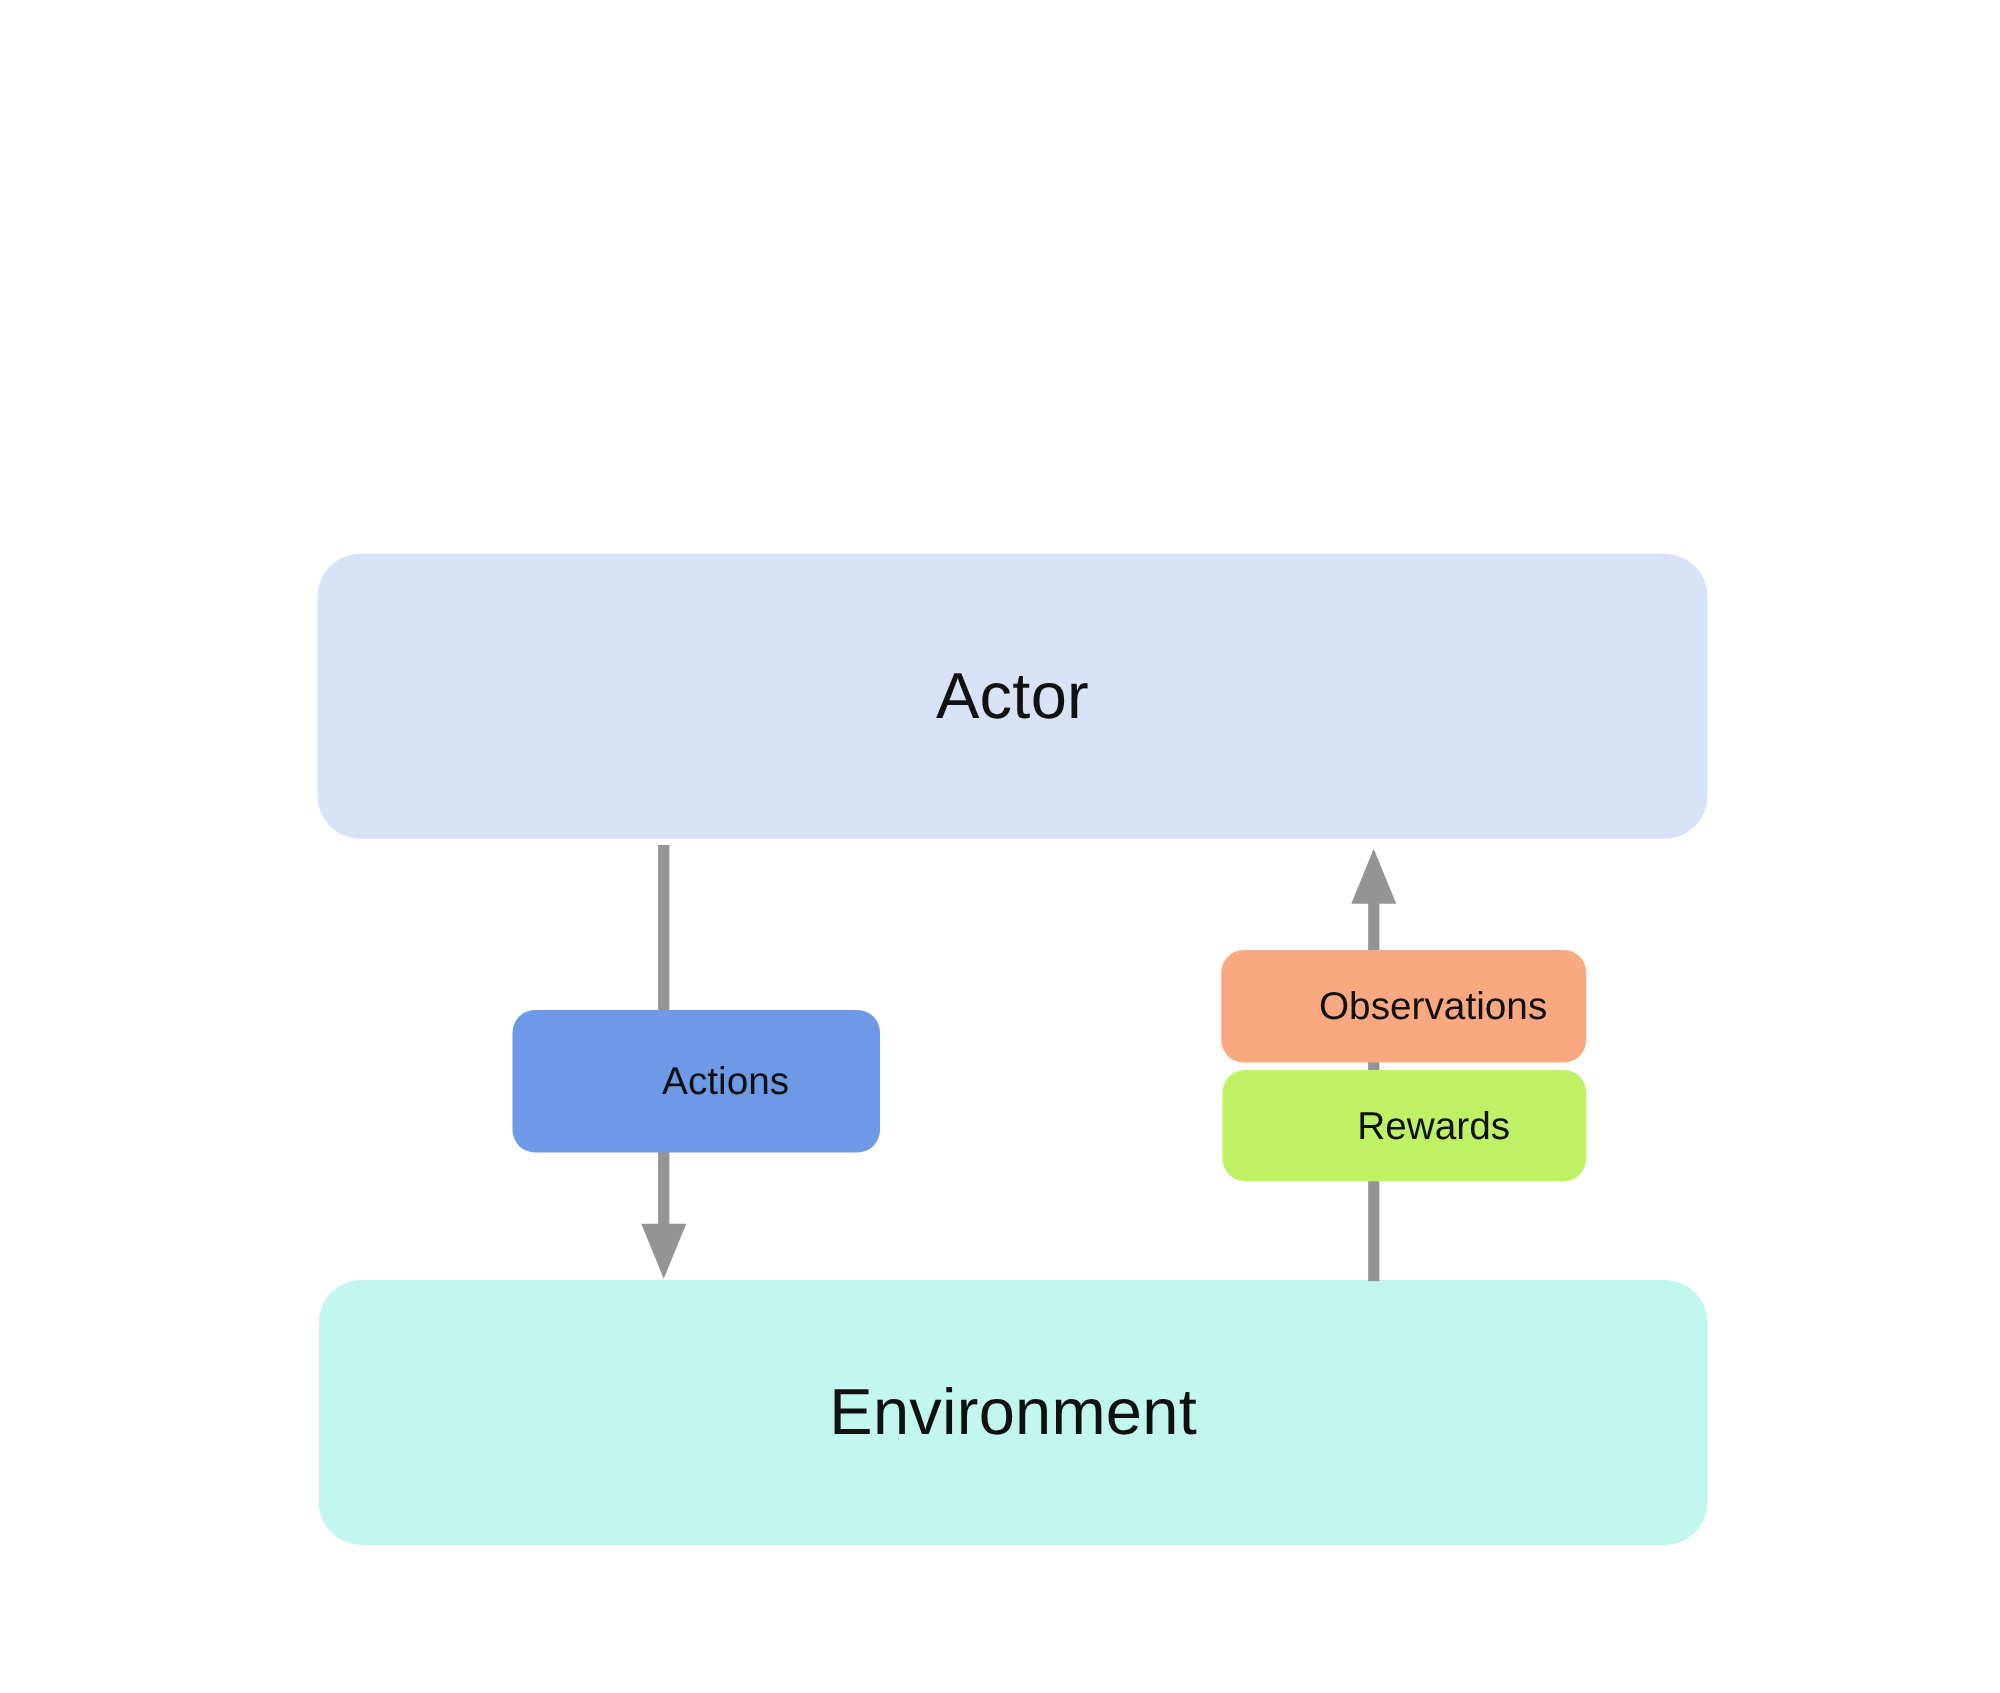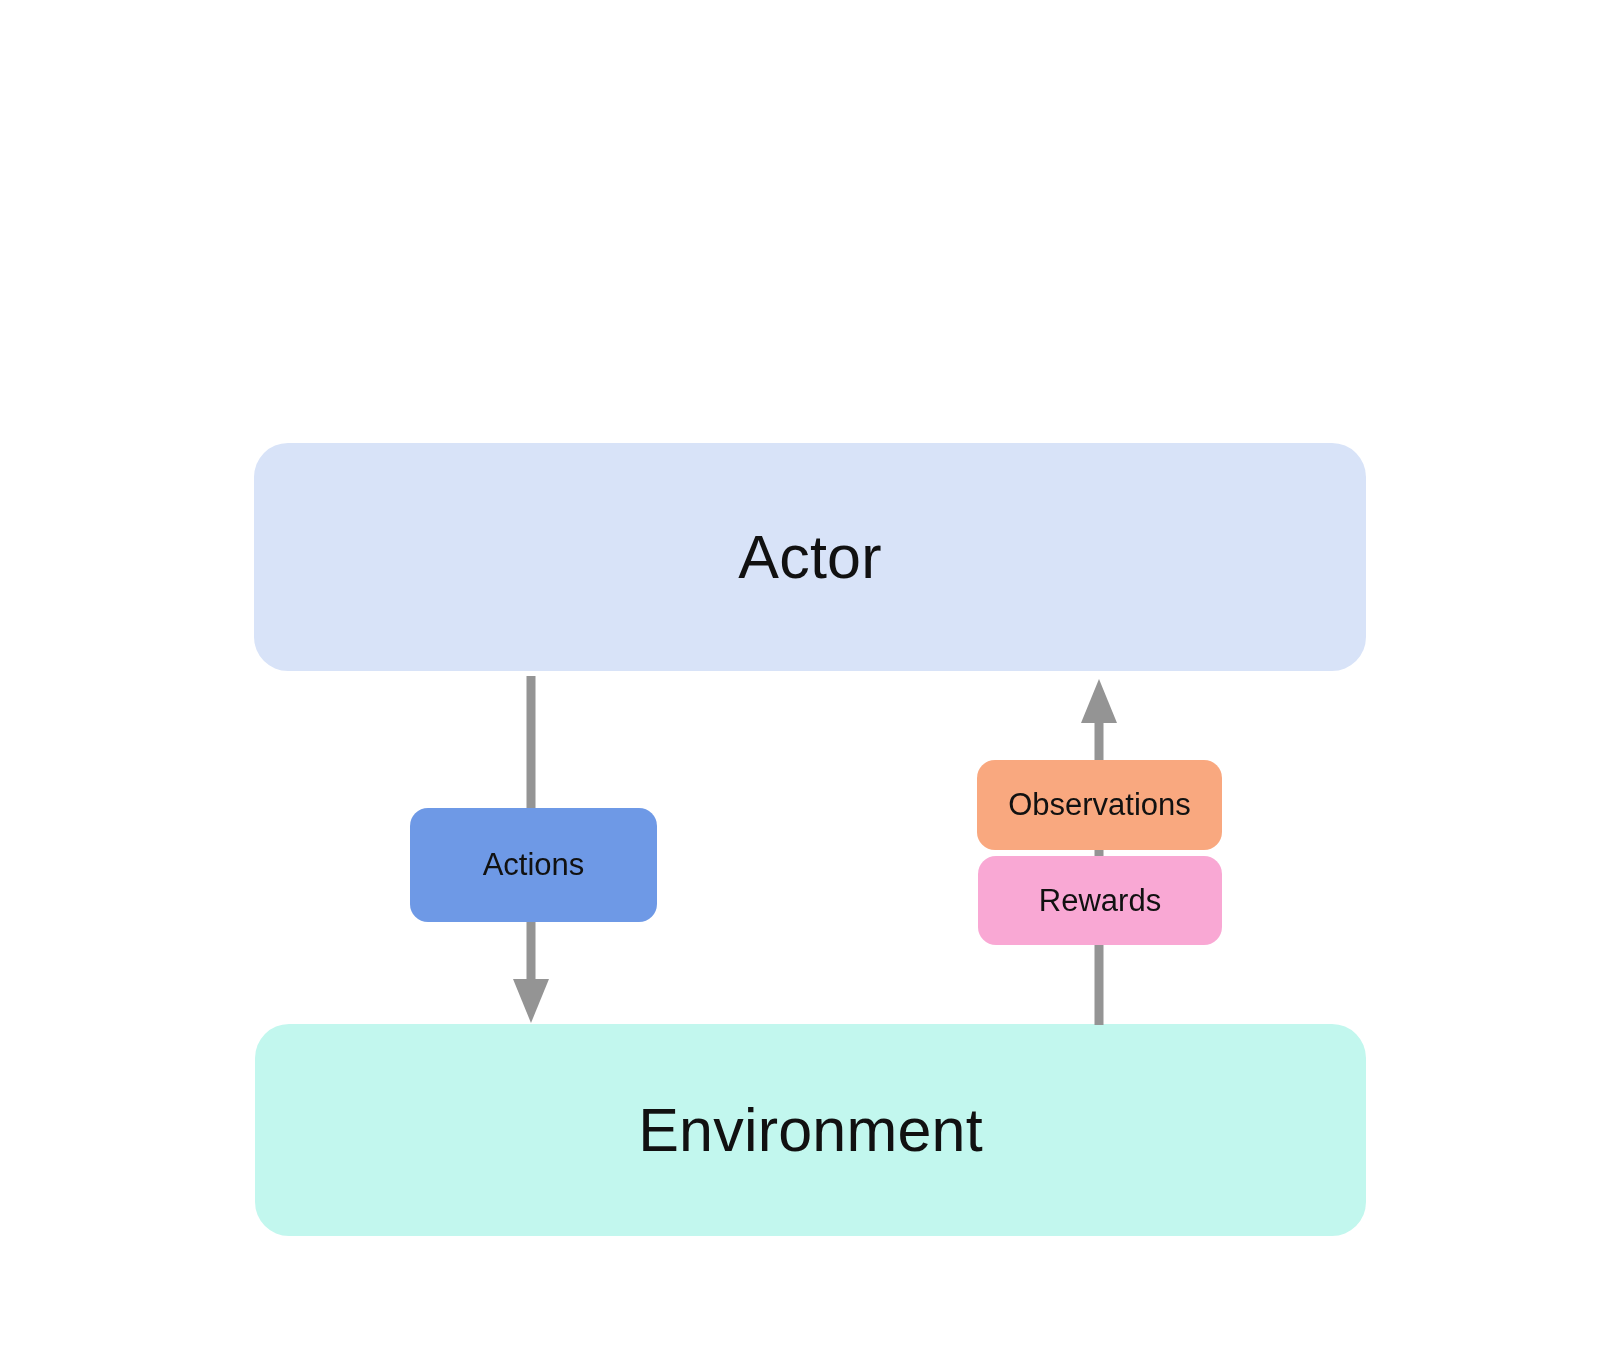--- a/index.html
+++ b/index.html
@@ -16,21 +16,21 @@
   .canvas {
     position: absolute;
     inset: 0;
   }
   .node {
     position: absolute;
     display: flex;
     align-items: center;
     justify-content: center;
     border-radius: 34px;
-    font-size: 61px;
+    font-size: 52px;
     font-weight: 400;
     letter-spacing: 0.2px;
   }
   .node-actor {
     left: 254px;
     top: 443px;
     width: 1112px;
     height: 228px;
   }
   .node-environment {
@@ -41,20 +41,21 @@
   }
   .pill {
     position: absolute;
     display: flex;
     align-items: center;
     justify-content: center;
     border-radius: 18px;
     font-size: 31px;
     font-weight: 400;
     z-index: 3;
+    padding-left: 47px;
   }
   .pill-actions {
     left: 410px;
     top: 808px;
     width: 247px;
     height: 114px;
   }
   .pill-observations {
     left: 977px;
     top: 760px;
@@ -106,17 +107,17 @@
   </svg>
 
   <div class="pill pill-actions" style="background-color: rgb(110, 153, 230); color: rgb(17, 17, 17);">
     <span>Actions</span>
   </div>
 
   <div class="pill pill-observations" style="background-color: rgb(249, 168, 127); color: rgb(17, 17, 17);">
     <span>Observations</span>
   </div>
 
-  <div class="pill pill-rewards" style="background-color: #f9a8d4; color: rgb(17, 17, 17);">
+  <div class="pill pill-rewards" style="background-color: #bef264; color: rgb(17, 17, 17);">
     <span>Rewards</span>
   </div>
 
 </div>
 
 </body></html>

